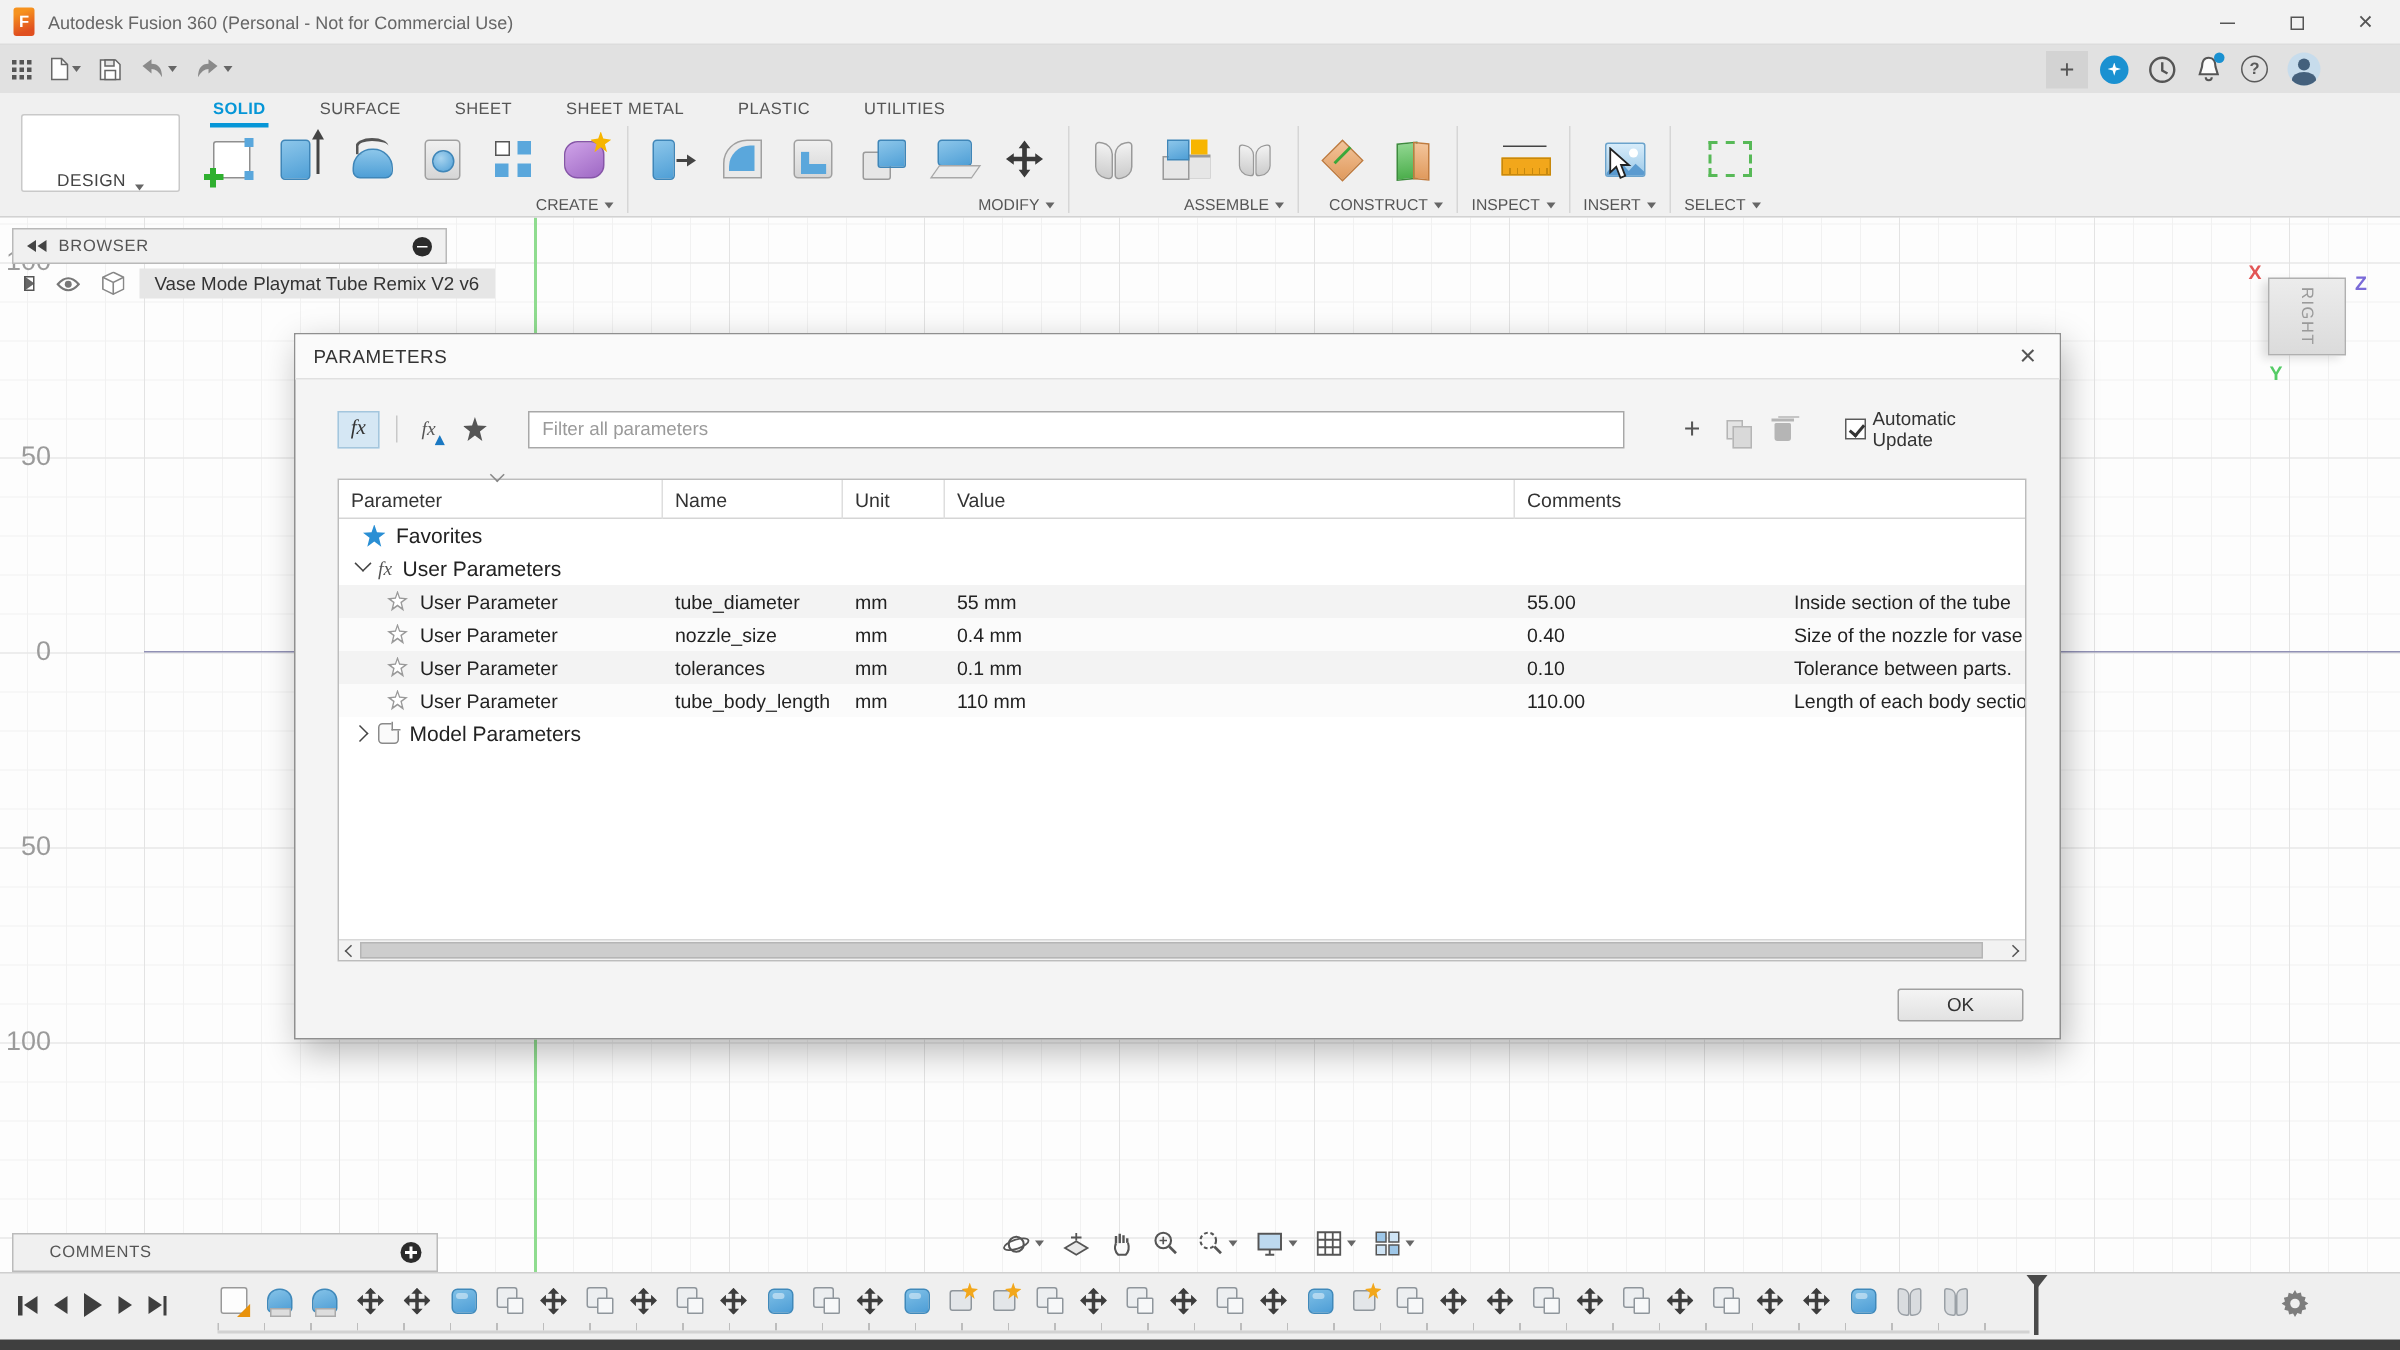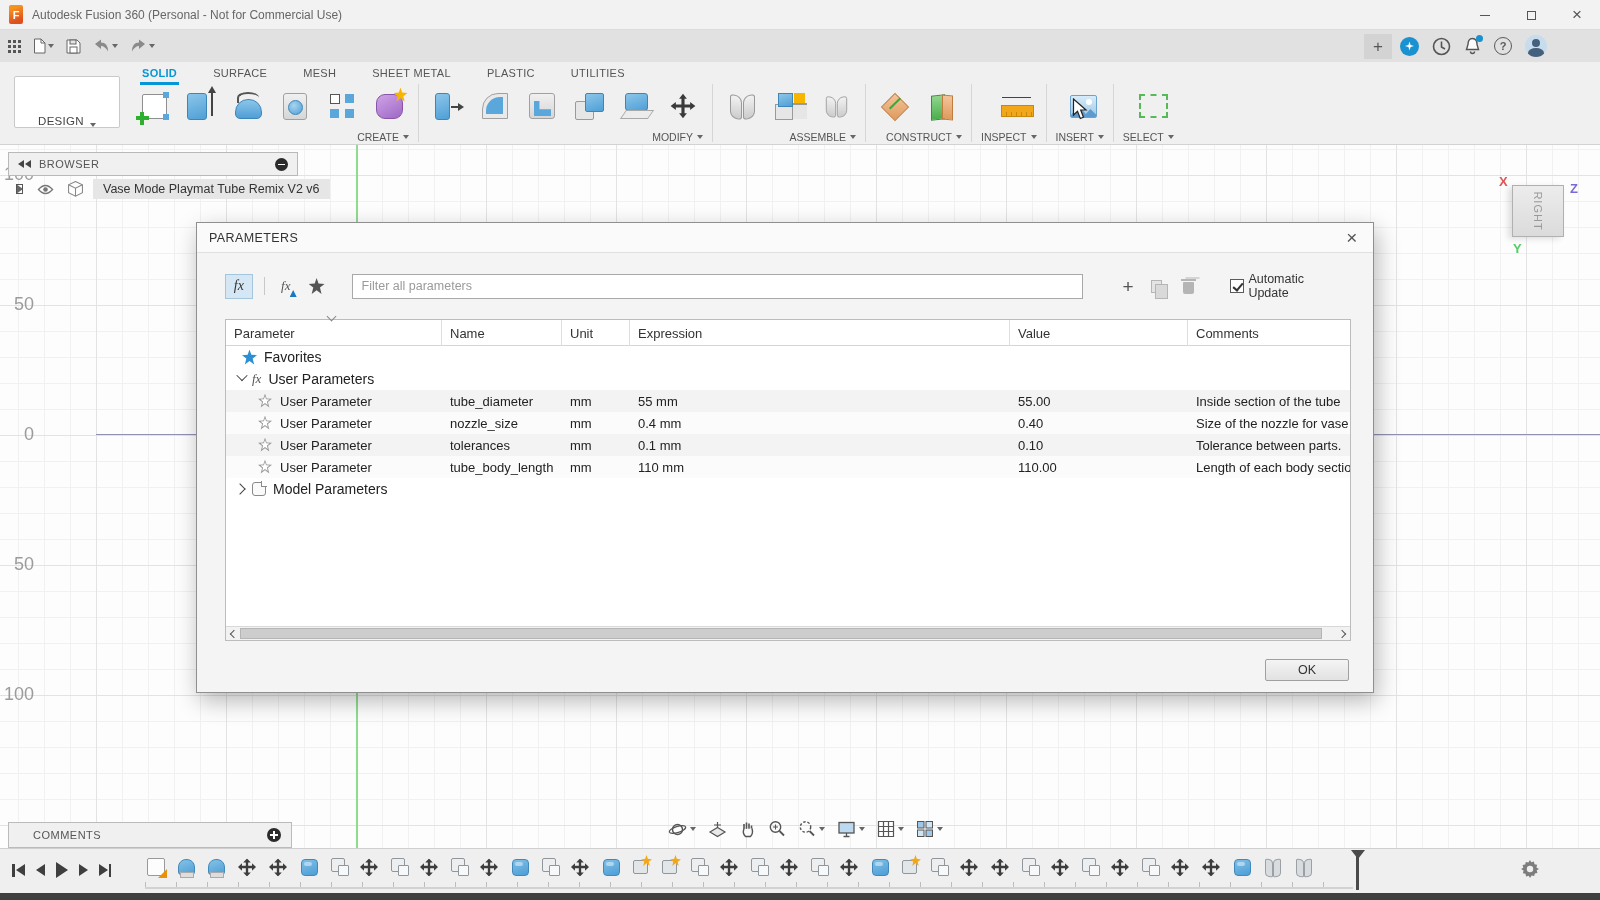--- a/index.html
+++ b/index.html
@@ -324,21 +324,21 @@
 
 <div class="ribbon">
   <div class="design-box">
     <span>DESIGN</span>
     <span class="caret"></span>
   </div>
 
   <div class="ribbon-tabs">
     <span class="rtab active">SOLID</span>
     <span class="rtab">SURFACE</span>
-    <span class="rtab">MESH</span>
+    <span class="rtab">SHEET</span>
     <span class="rtab">SHEET METAL</span>
     <span class="rtab">PLASTIC</span>
     <span class="rtab">UTILITIES</span>
   </div>
 
   <div class="ribbon-tools">
     <div class="tool-group">
       <div class="group-icons">
         <div class="tool">
             <div class="ic-sketch"></div>
@@ -524,21 +524,20 @@
       <span class="auto-upd-label">Automatic Update</span>
     </span>
   </div>
 
   <div class="ptable">
     <span class="sort-chevron"></span>
     <div class="prow header">
       <div class="pcell">Parameter</div>
       <div class="pcell">Name</div>
       <div class="pcell">Unit</div>
-      <div class="pcell">Expression</div>
       <div class="pcell">Value</div>
       <div class="pcell">Comments</div>
     </div>
 
     <div class="prow body-row grow">
       <div class="pcell" style="padding-left:0">
         <span class="star-blue"></span>
         <span>Favorites</span>
       </div>
       <div class="pcell"></div>

